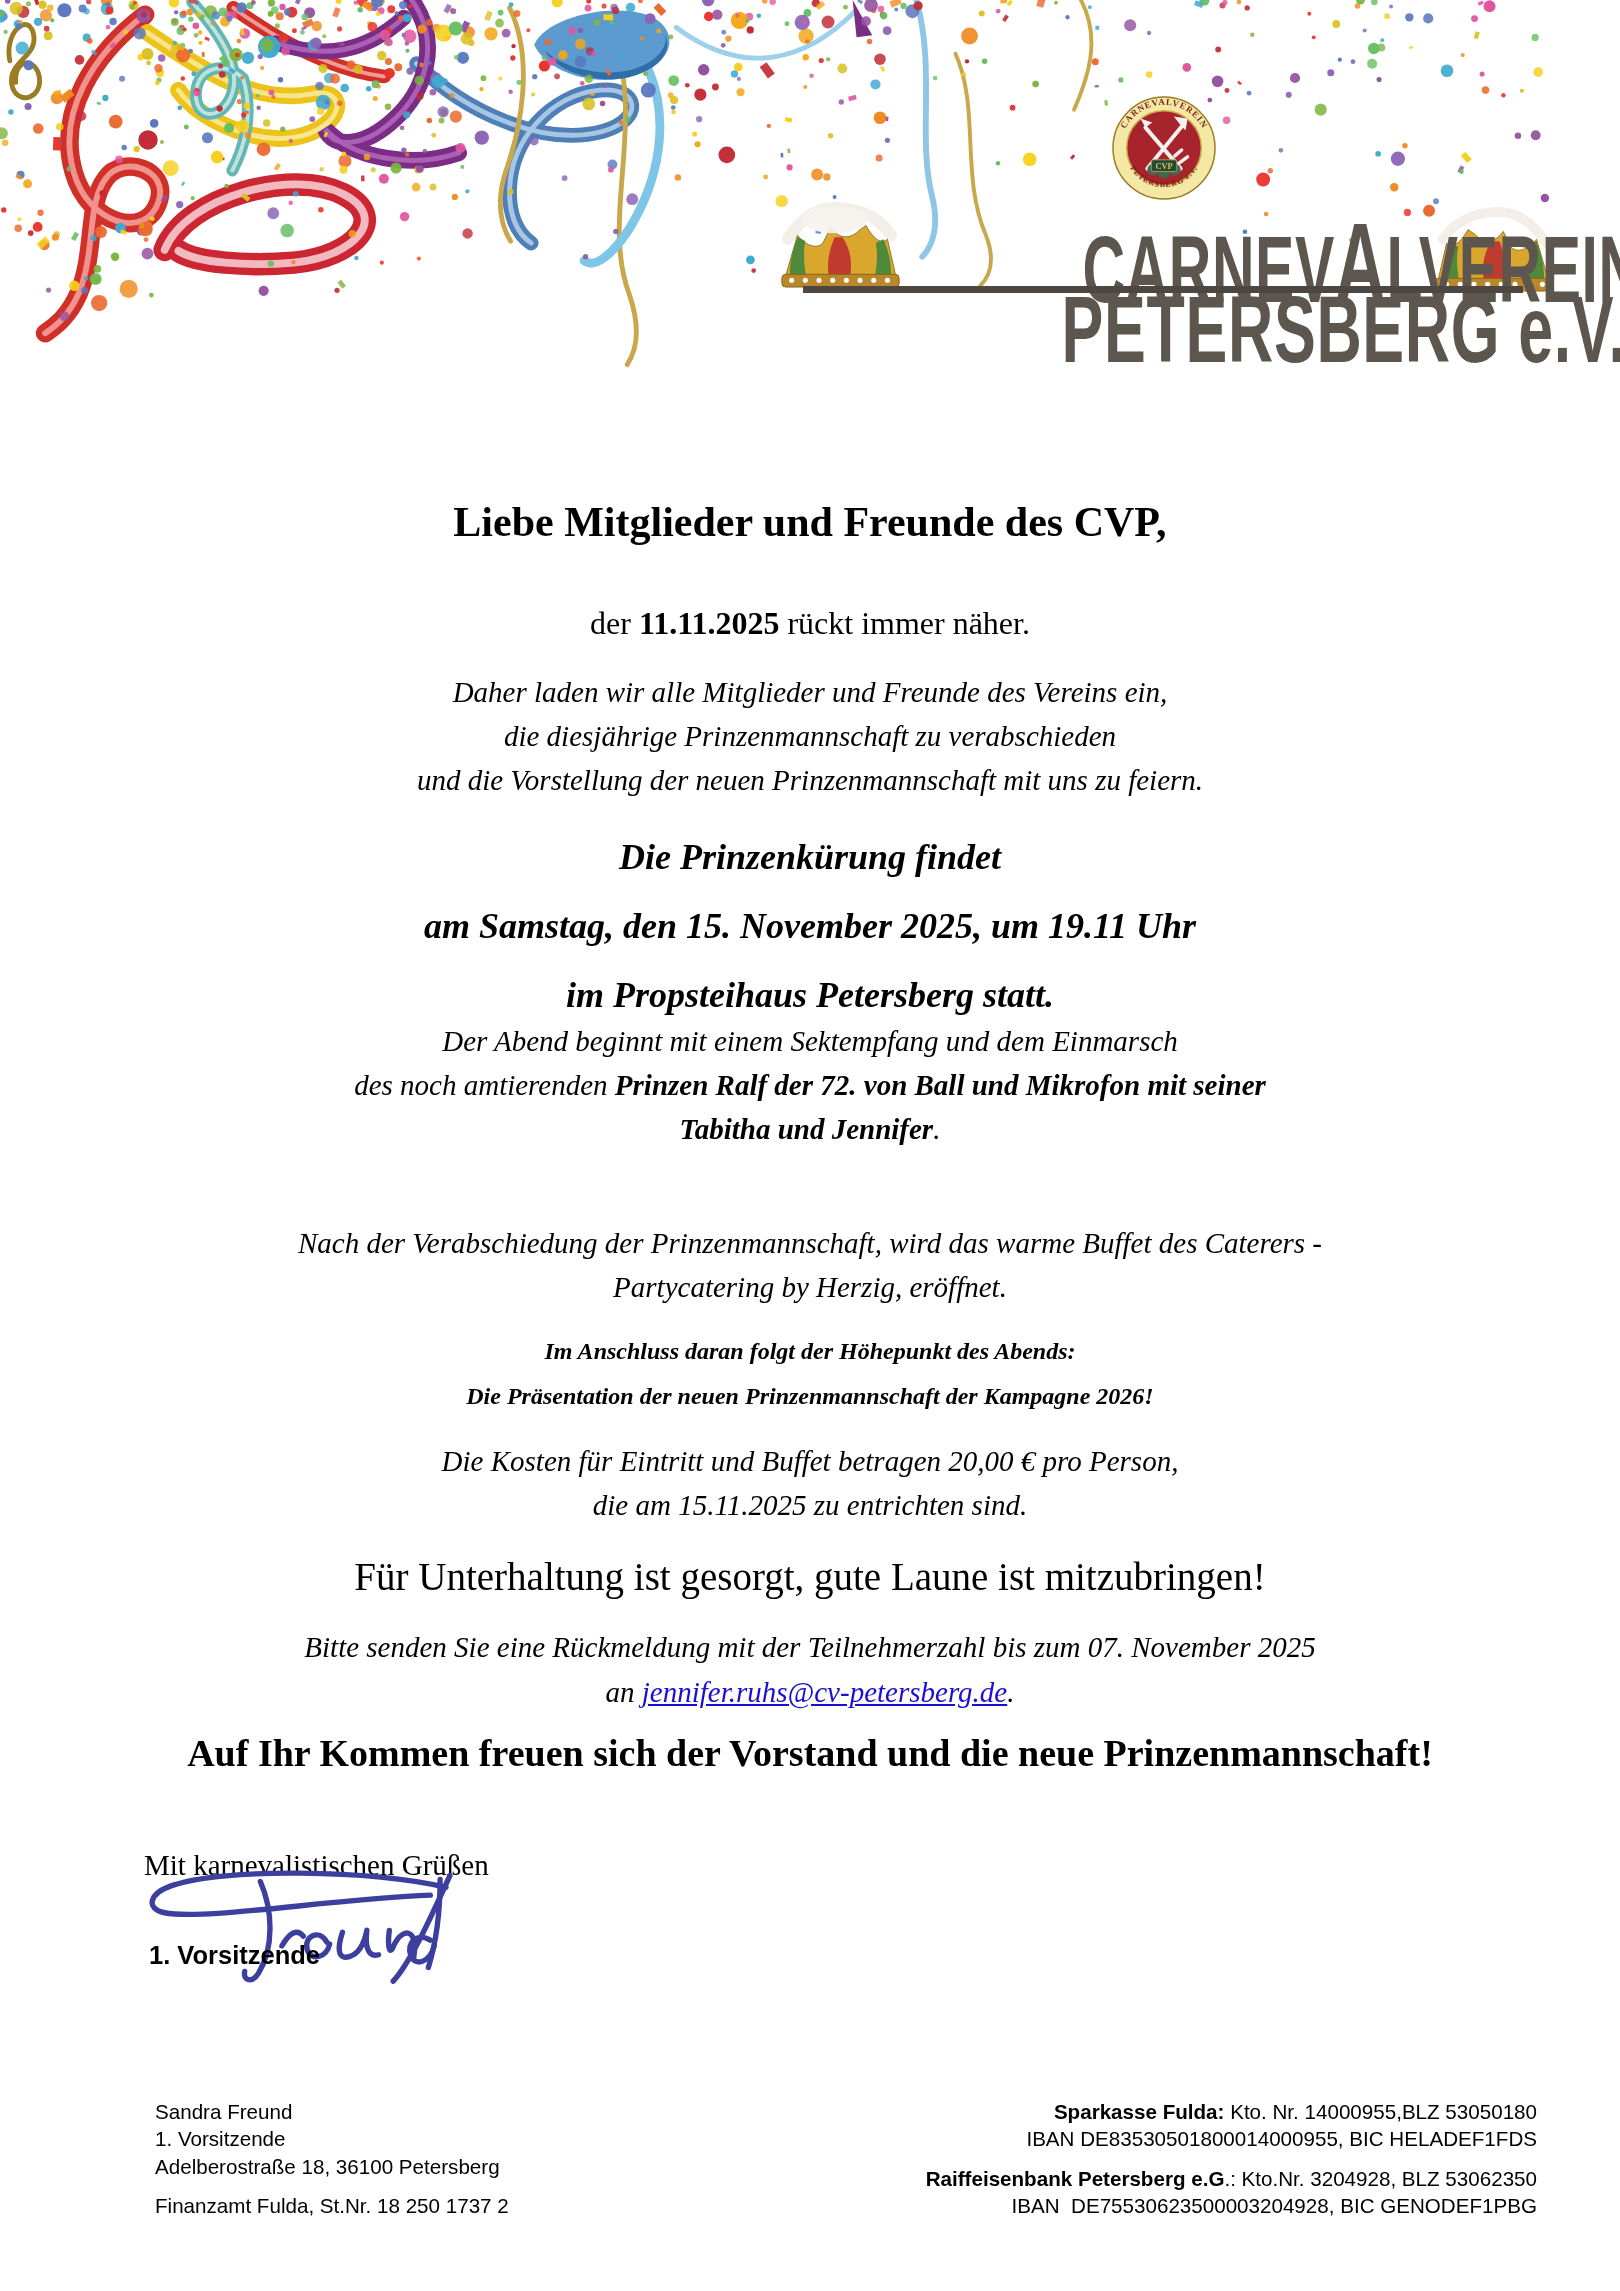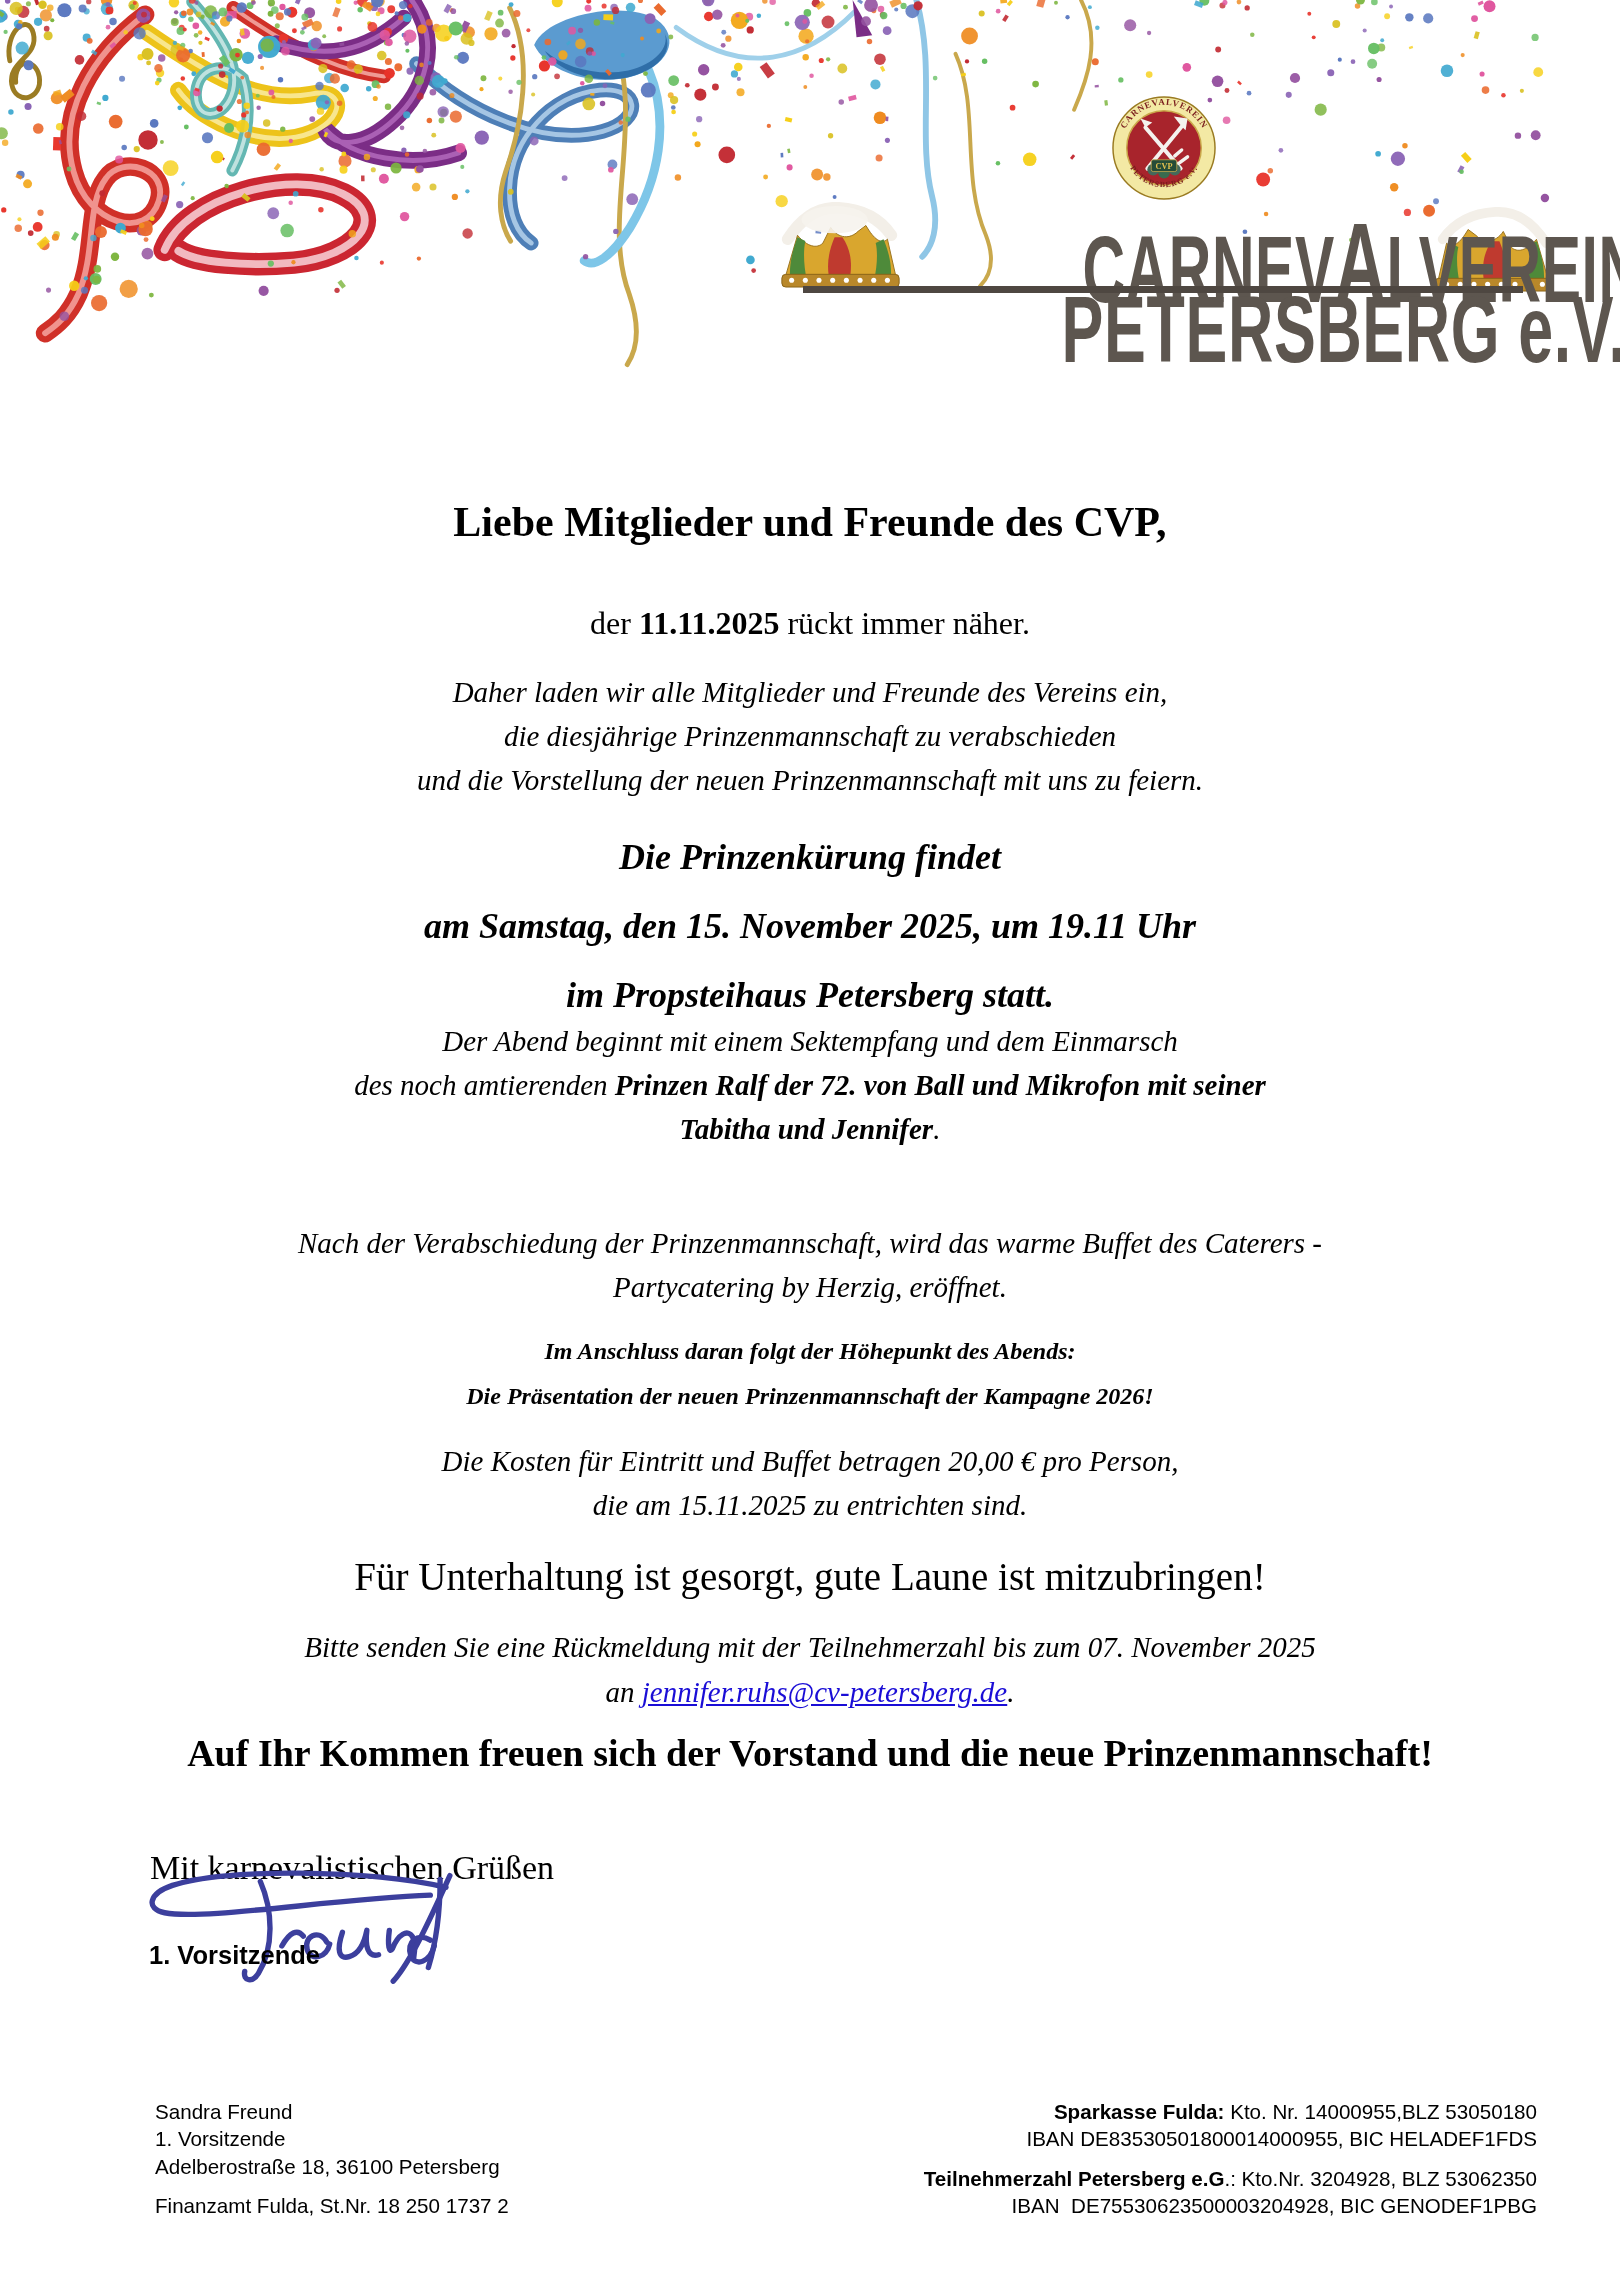--- a/index.html
+++ b/index.html
@@ -39,21 +39,21 @@
   .sub{top:604px;font-size:32px;line-height:39px;}
   .p1{top:670px;font-size:29px;line-height:44px;}
   .event{top:823px;font-size:36px;font-weight:700;line-height:69px;}
   .p2{top:1019px;font-size:29px;line-height:44px;}
   .p3{top:1221px;font-size:29px;line-height:44px;}
   .bold2{top:1329px;font-size:24px;font-weight:700;line-height:45px;}
   .p4{top:1439px;font-size:29px;line-height:44px;}
   .p5{top:1555px;font-size:39px;line-height:44px;}
   .p6{top:1625px;font-size:29px;line-height:45px;}
   .cta{top:1731px;font-size:38px;font-weight:700;}
-  .closing{position:absolute;left:150px;top:1849px;font-size:34px;}
+  .closing{position:absolute;left:144px;top:1849px;font-size:29px;}
   .signature{position:absolute;left:135px;top:1860px;}
   .role{position:absolute;left:149px;top:1941px;font-family:"Liberation Sans", sans-serif;font-weight:700;font-size:25.5px;}
   a.mail{color:#1a0dd6;text-decoration:underline;cursor:pointer;}
   
   .footer-left{position:absolute;left:155px;top:2098px;font-family:"Liberation Sans", sans-serif;font-size:20.6px;line-height:27.4px;text-align:left;}
   .footer-right{position:absolute;right:83px;top:2098px;font-family:"Liberation Sans", sans-serif;font-size:20.6px;line-height:27.4px;text-align:right;}
   .f-line{white-space:pre;}
   .gap-top{margin-top:11.8px;}
   .fb{font-weight:700;}
 </style>
@@ -853,18 +853,18 @@
   <div class="footer-left">
     <div class="f-line">Sandra Freund</div>
     <div class="f-line">1. Vorsitzende</div>
     <div class="f-line">Adelberostraße 18, 36100 Petersberg</div>
     <div class="f-line gap-top">Finanzamt Fulda, St.Nr. 18 250 1737 2</div>
   </div>
 
   <div class="footer-right">
     <div class="f-line"><span class="fb">Sparkasse Fulda:</span><span> Kto. Nr. 14000955,BLZ 53050180</span></div>
     <div class="f-line">IBAN DE83530501800014000955, BIC HELADEF1FDS</div>
-    <div class="f-line gap-top"><span class="fb">Teilnehmerzahl Petersberg e.G</span><span>.: Kto.Nr. 3204928, BLZ 53062350</span></div>
+    <div class="f-line gap-top"><span class="fb">Raiffeisenbank Petersberg e.G</span><span>.: Kto.Nr. 3204928, BLZ 53062350</span></div>
     <div class="f-line">IBAN  DE75530623500003204928, BIC GENODEF1PBG</div>
   </div>
 
 </div>
 
 
 </body></html>

